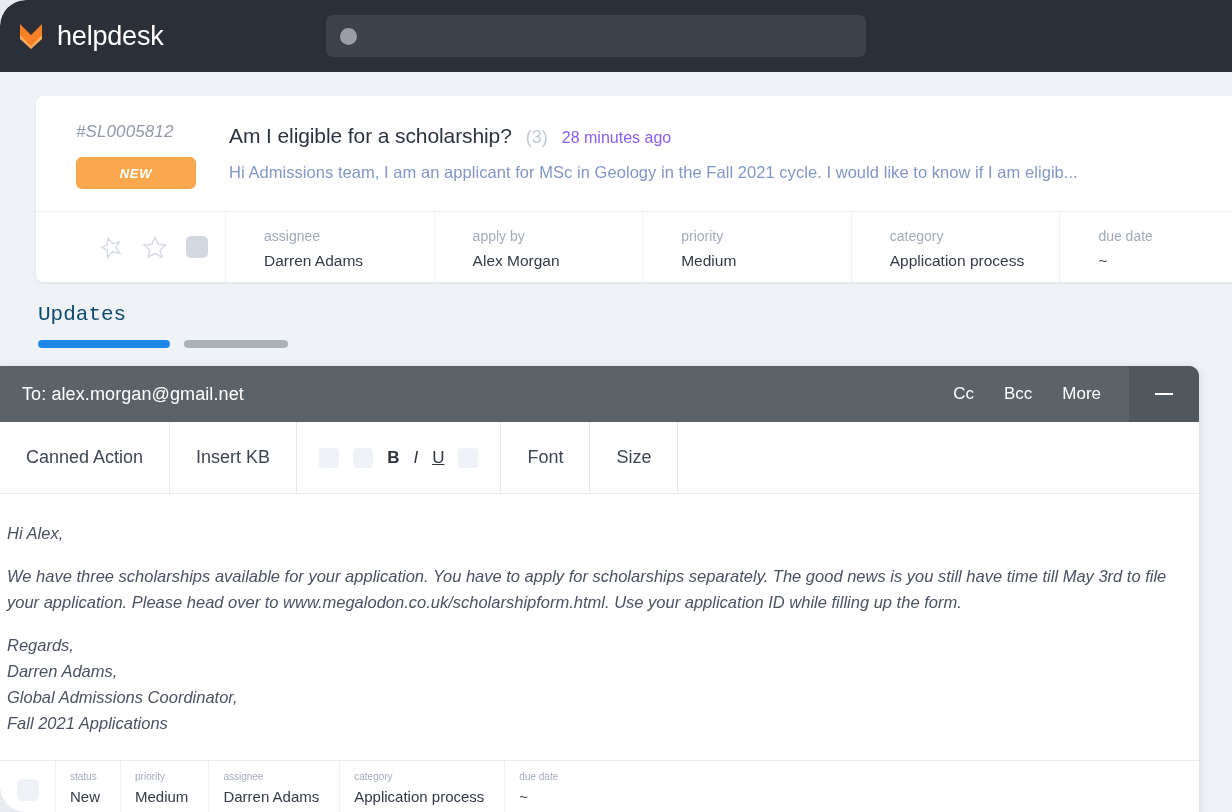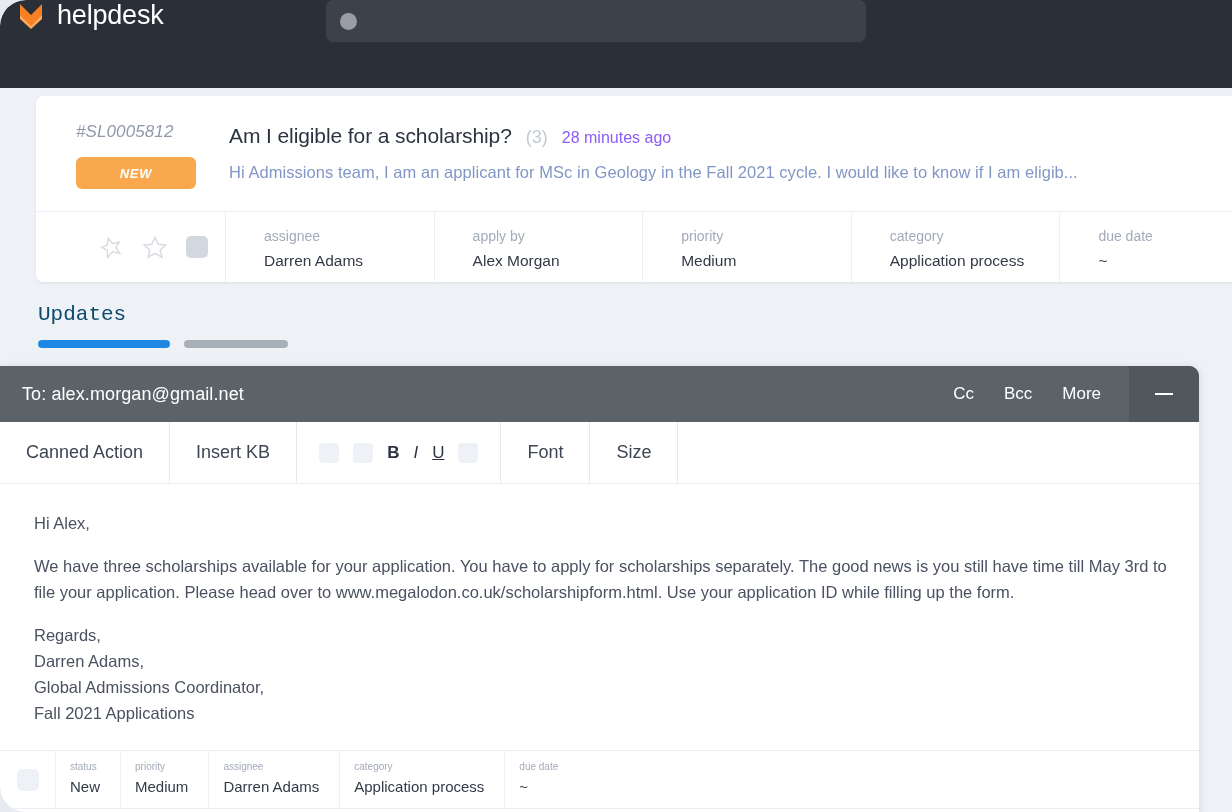--- a/index.html
+++ b/index.html
@@ -14,24 +14,24 @@
   .app {
     position: relative;
     width: 1232px; height: 812px;
     background: #eef1f5;
     border-radius: 26px 0 0 26px;
     overflow: hidden;
   }
 
   
   .topnav {
-    height: 88px;
+    height: 72px;
     background: #2b2f38;
     display: flex;
-    align-items: flex-start;
+    align-items: center;
     padding: 0 18px;
     border-radius: 26px 0 0 0;
   }
   .brand { display: flex; align-items: center; gap: 13px; }
   .brand-mark { width: 26px; height: 28px; display: block; }
   .brand-name {
     color: #ffffff;
     font-size: 27px;
     letter-spacing: -0.2px;
     font-weight: 400;
@@ -165,21 +165,21 @@
     width: 70px; height: 56px;
     background: #51585d;
     display: flex; align-items: center; justify-content: center;
   }
   .minimize-dash {
     width: 18px; height: 2px; background: #ffffff;
   }
 
   
   .toolbar {
-    height: 62px;
+    height: 72px;
     display: flex; align-items: stretch;
     border-bottom: 1px solid #e9ecf1;
   }
   .tb-group {
     display: flex; align-items: center;
     border-right: 1px solid #e5e9ef;
     padding: 0 26px;
     color: #3e4653;
     font-size: 18px;
   }
@@ -188,25 +188,26 @@
     width: 20px; height: 20px;
     background: #eef1f5;
     border-radius: 4px;
   }
   .fmt-b { font-weight: 700; font-size: 17px; color: #2c3340; }
   .fmt-i { font-style: italic; font-size: 17px; color: #2c3340; }
   .fmt-u { text-decoration: underline; font-size: 17px; color: #2c3340; }
 
   
   .compose-body {
-    padding: 26px 20px 24px 34px;
+    padding: 26px 20px 24px 7px;
     min-height: 201px;
     color: #4a5160;
     font-size: 16.5px;
     line-height: 1.58;
+    font-style: italic;
   }
   .compose-body p { margin-bottom: 17px; }
   .compose-body p:last-child { margin-bottom: 0; }
 
   
   .compose-meta {
     display: flex;
     border-top: 1px solid #e9ecf1;
     height: 58px;
     align-items: stretch;

